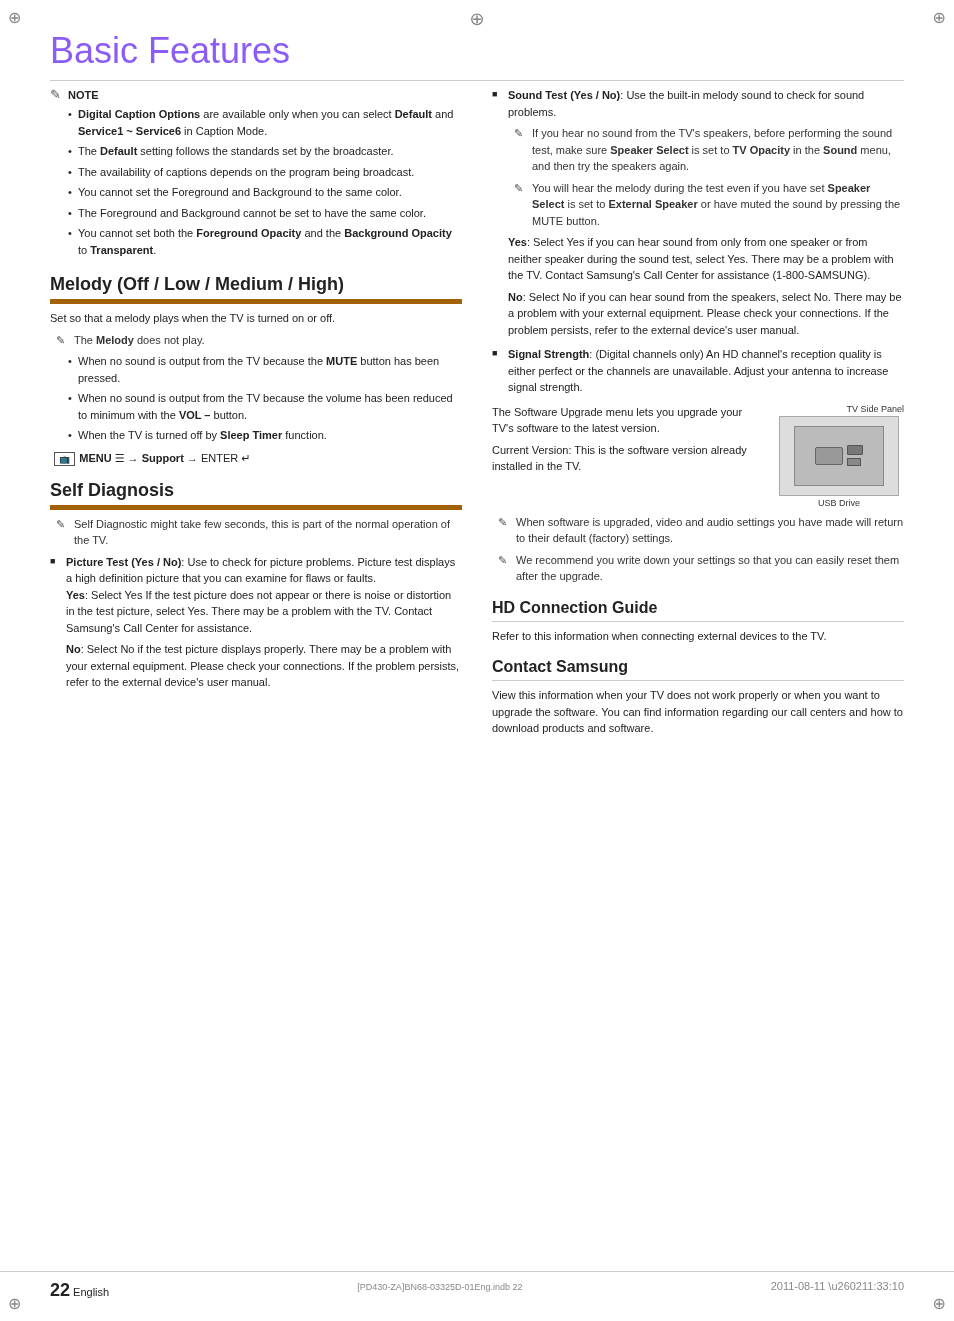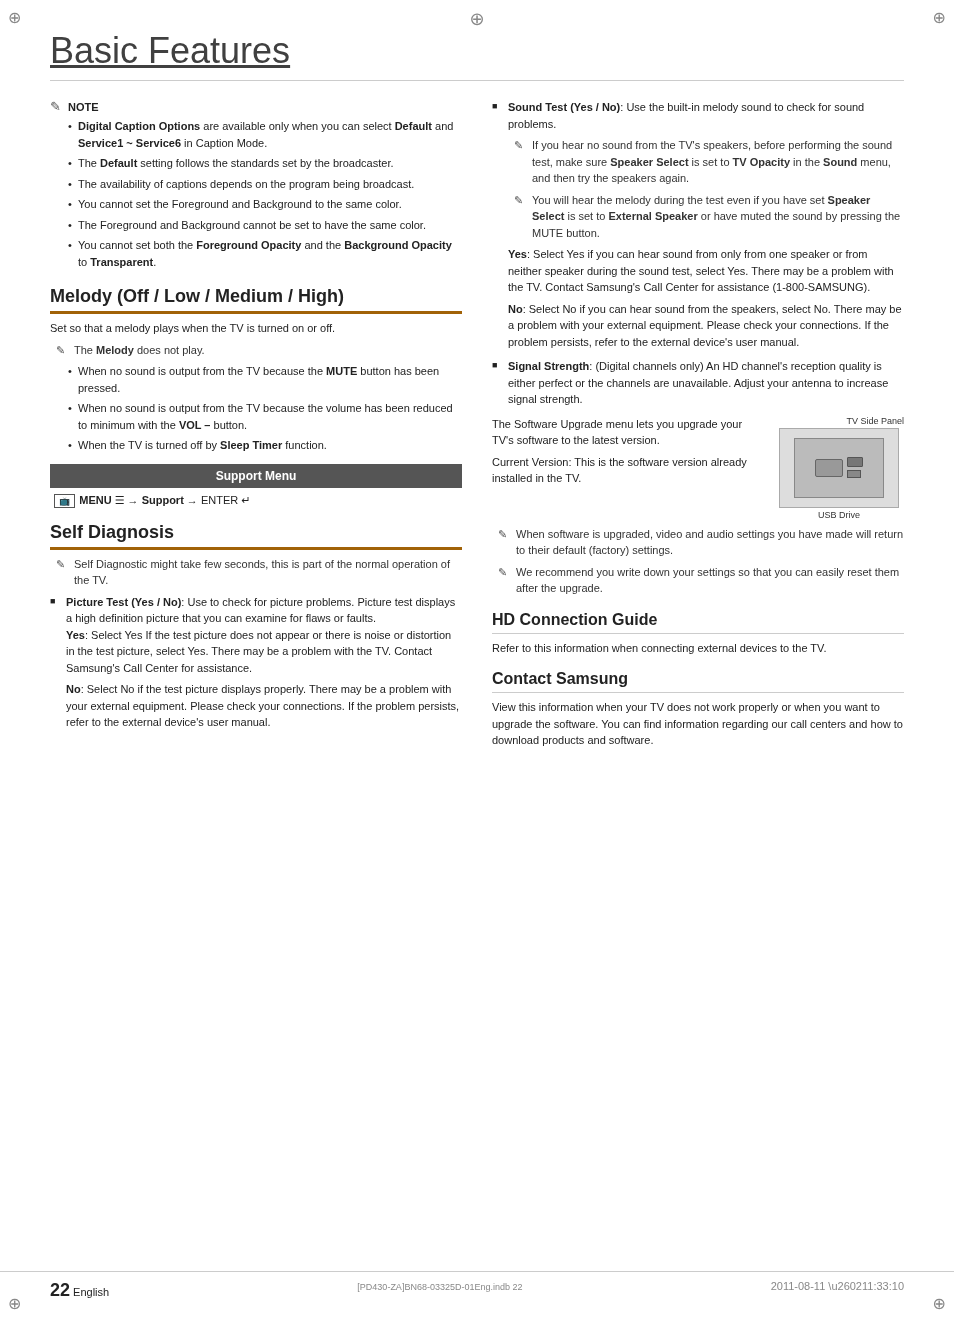--- a/index.html
+++ b/index.html
@@ -23,25 +23,24 @@
       position: absolute;
       top: 8px;
       left: 50%;
       transform: translateX(-50%);
       font-size: 18px;
       color: #888;
     }
     h1.page-title {
       font-size: 36px;
       font-weight: 300;
-      color: #404040;
-      margin-bottom: 18px;
+      color: #8b5cf6;
+      margin-bottom: 6px;
       border-bottom: 1px solid #ccc;
       padding-bottom: 8px;
-      text-decoration: underline;
     }
     .two-col {
       display: flex;
       gap: 30px;
     }
     .col-left {
       flex: 1;
       max-width: 450px;
     }
     .col-right {
@@ -76,21 +75,21 @@
     .note-list li::before {
       content: '•';
       position: absolute;
       left: 0;
     }
     h2.section-title {
       font-size: 18px;
       font-weight: 600;
       margin-top: 14px;
       margin-bottom: 6px;
-      border-bottom: 3px solid #a16207;
+      border-bottom: 5px solid #a16207;
       padding-bottom: 4px;
     }
     h2.section-title-sm {
       font-size: 16px;
       font-weight: 600;
       margin-top: 14px;
       margin-bottom: 6px;
       border-bottom: 1px solid #ccc;
       padding-bottom: 4px;
     }
@@ -311,23 +310,20 @@
 
       <h2 class="section-title">Melody (Off / Low / Medium / High)</h2>
       <p>Set so that a melody plays when the TV is turned on or off.</p>
       <div class="note-small">The <b>Melody</b> does not play.</div>
       <ul class="bullet-list">
         <li>When no sound is output from the TV because the <b>MUTE</b> button has been pressed.</li>
         <li>When no sound is output from the TV because the volume has been reduced to minimum with the <b>VOL –</b> button.</li>
         <li>When the TV is turned off by <b>Sleep Timer</b> function.</li>
       </ul>
 
-      <div class="support-menu-box">
-        <span>Support Menu</span>
-      </div>
       <div class="menu-nav">
         <span class="menu-icon">📺</span>
         <span><b>MENU</b> ☰ → <b>Support</b> → ENTER ↵</span>
       </div>
 
       <h2 class="section-title">Self Diagnosis</h2>
       <div class="note-small">Self Diagnostic might take few seconds, this is part of the normal operation of the TV.</div>
 
       <ul class="square-bullet">
         <li>

